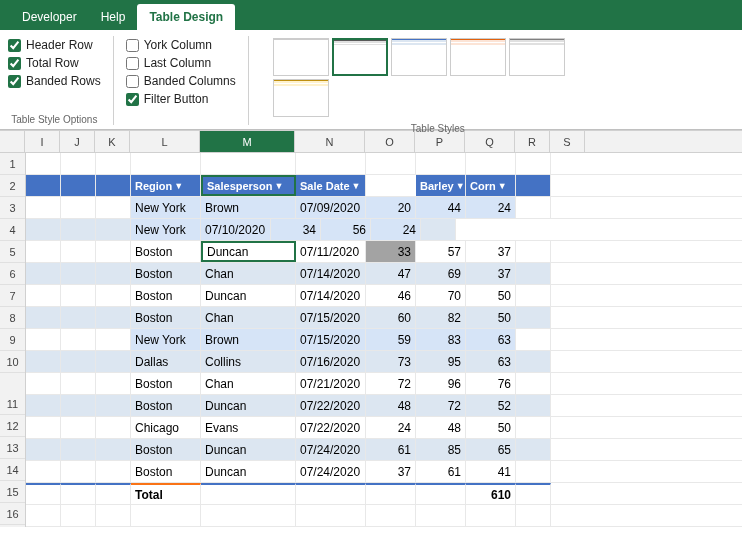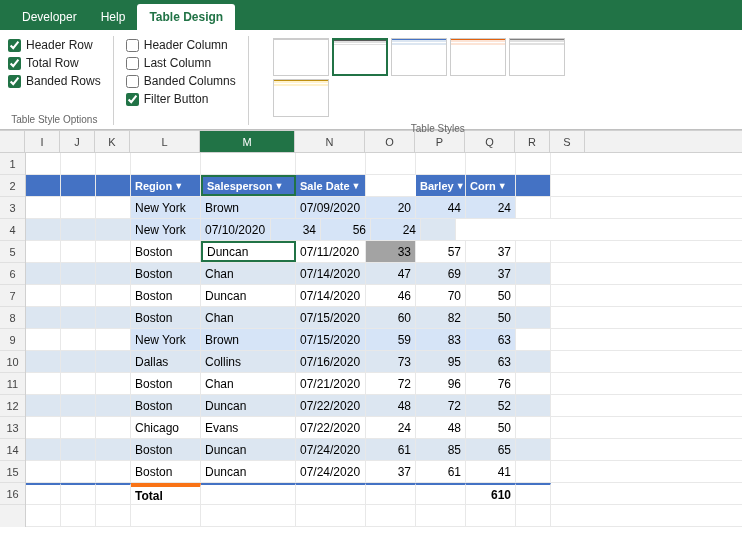--- a/index.html
+++ b/index.html
@@ -222,21 +222,21 @@
           <span>Banded Rows</span>
         </div>
       </div>
       <div class="ribbon-group-label">Table Style Options</div>
     </div>
 
     <div class="ribbon-group">
       <div class="checkbox-group">
         <div class="checkbox-row">
           <input type="checkbox" style="">
-          <span>Header Column</span>
+          <span>York Column</span>
         </div>
         <div class="checkbox-row">
           <input type="checkbox" style="">
           <span>Last Column</span>
         </div>
         <div class="checkbox-row">
           <input type="checkbox" style="">
           <span>Banded Columns</span>
         </div>
       </div>
@@ -340,21 +340,21 @@
       <div class="row-num" style="height:22px; width:25px;">1</div>
       <div class="row-num" style="height:22px; width:25px;">2</div>
       <div class="row-num" style="height:22px; width:25px;">3</div>
       <div class="row-num" style="height:22px; width:25px;">4</div>
       <div class="row-num" style="height:22px; width:25px;">5</div>
       <div class="row-num" style="height:22px; width:25px;">6</div>
       <div class="row-num" style="height:22px; width:25px;">7</div>
       <div class="row-num" style="height:22px; width:25px;">8</div>
       <div class="row-num" style="height:22px; width:25px;">9</div>
       <div class="row-num" style="height:22px; width:25px;">10</div>
-      <div class="row-num" style="height:22px; width:25px;">11</div>
+      <div class="row-num" style="height:22px; width:25px;margin-top:20px;">11</div>
       <div class="row-num" style="height:22px; width:25px;">12</div>
       <div class="row-num" style="height:22px; width:25px;">13</div>
       <div class="row-num" style="height:22px; width:25px;">14</div>
       <div class="row-num" style="height:22px; width:25px;">15</div>
       <div class="row-num" style="height:22px; width:25px;">16</div>
     </div>
 
     <div class="data-grid">
 
       <div class="grid-row" style="height:22px;">
@@ -538,21 +538,21 @@
             <div class="cell number" style="width: 50px; background: rgb(255, 255, 255);">61</div>
             <div class="cell number" style="width: 50px; background: rgb(255, 255, 255);">41</div>
             <div class="cell " style="width: 35px;"></div>
           </div>
         </div>
 
       <div class="grid-row total-row" style="height:22px;">
         <div class="cell" style="width:35px;"></div>
         <div class="cell" style="width:35px;"></div>
         <div class="cell" style="width:35px;"></div>
-        <div class="cell" style="width:70px; font-weight:700; border-top:4px solid #f97316;">Total</div>
+        <div class="cell" style="width:70px; font-weight:700; border-top:2px solid #f97316;">Total</div>
         <div class="cell" style="width:95px; border-top:2px solid #4472c4;"></div>
         <div class="cell" style="width:70px; border-top:2px solid #4472c4;"></div>
         <div class="cell number" style="width:50px; border-top:2px solid #4472c4;"></div>
         <div class="cell number" style="width:50px; border-top:2px solid #4472c4;"></div>
         <div class="cell number" style="width:50px; font-weight:700; border-top:2px solid #4472c4;">610</div>
         <div class="cell" style="width:35px;"></div>
       </div>
 
       <div class="grid-row" style="height:22px;">
         <div class="cell" style="width:35px;"></div>

